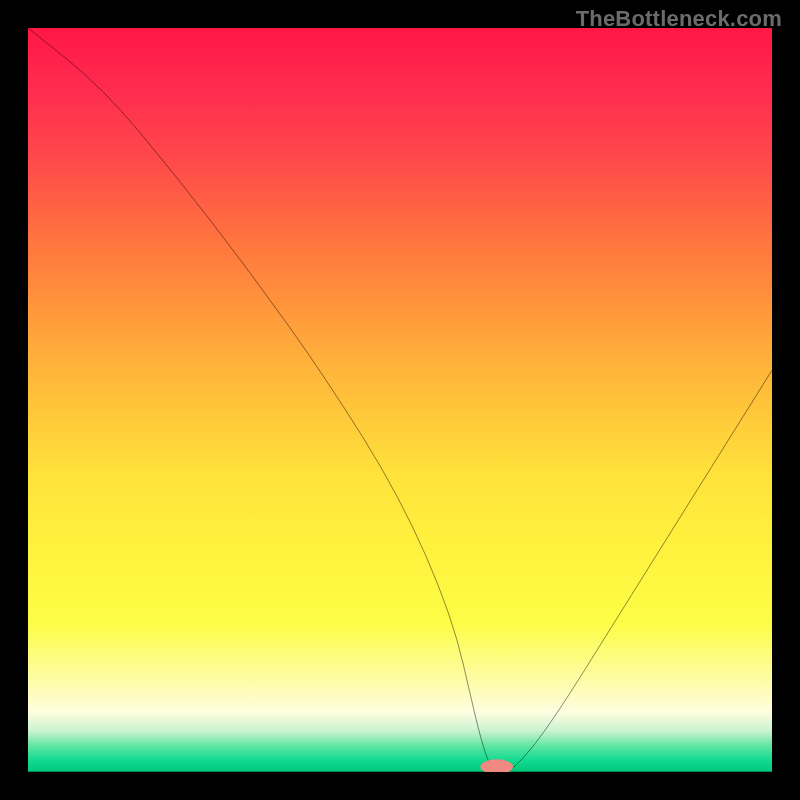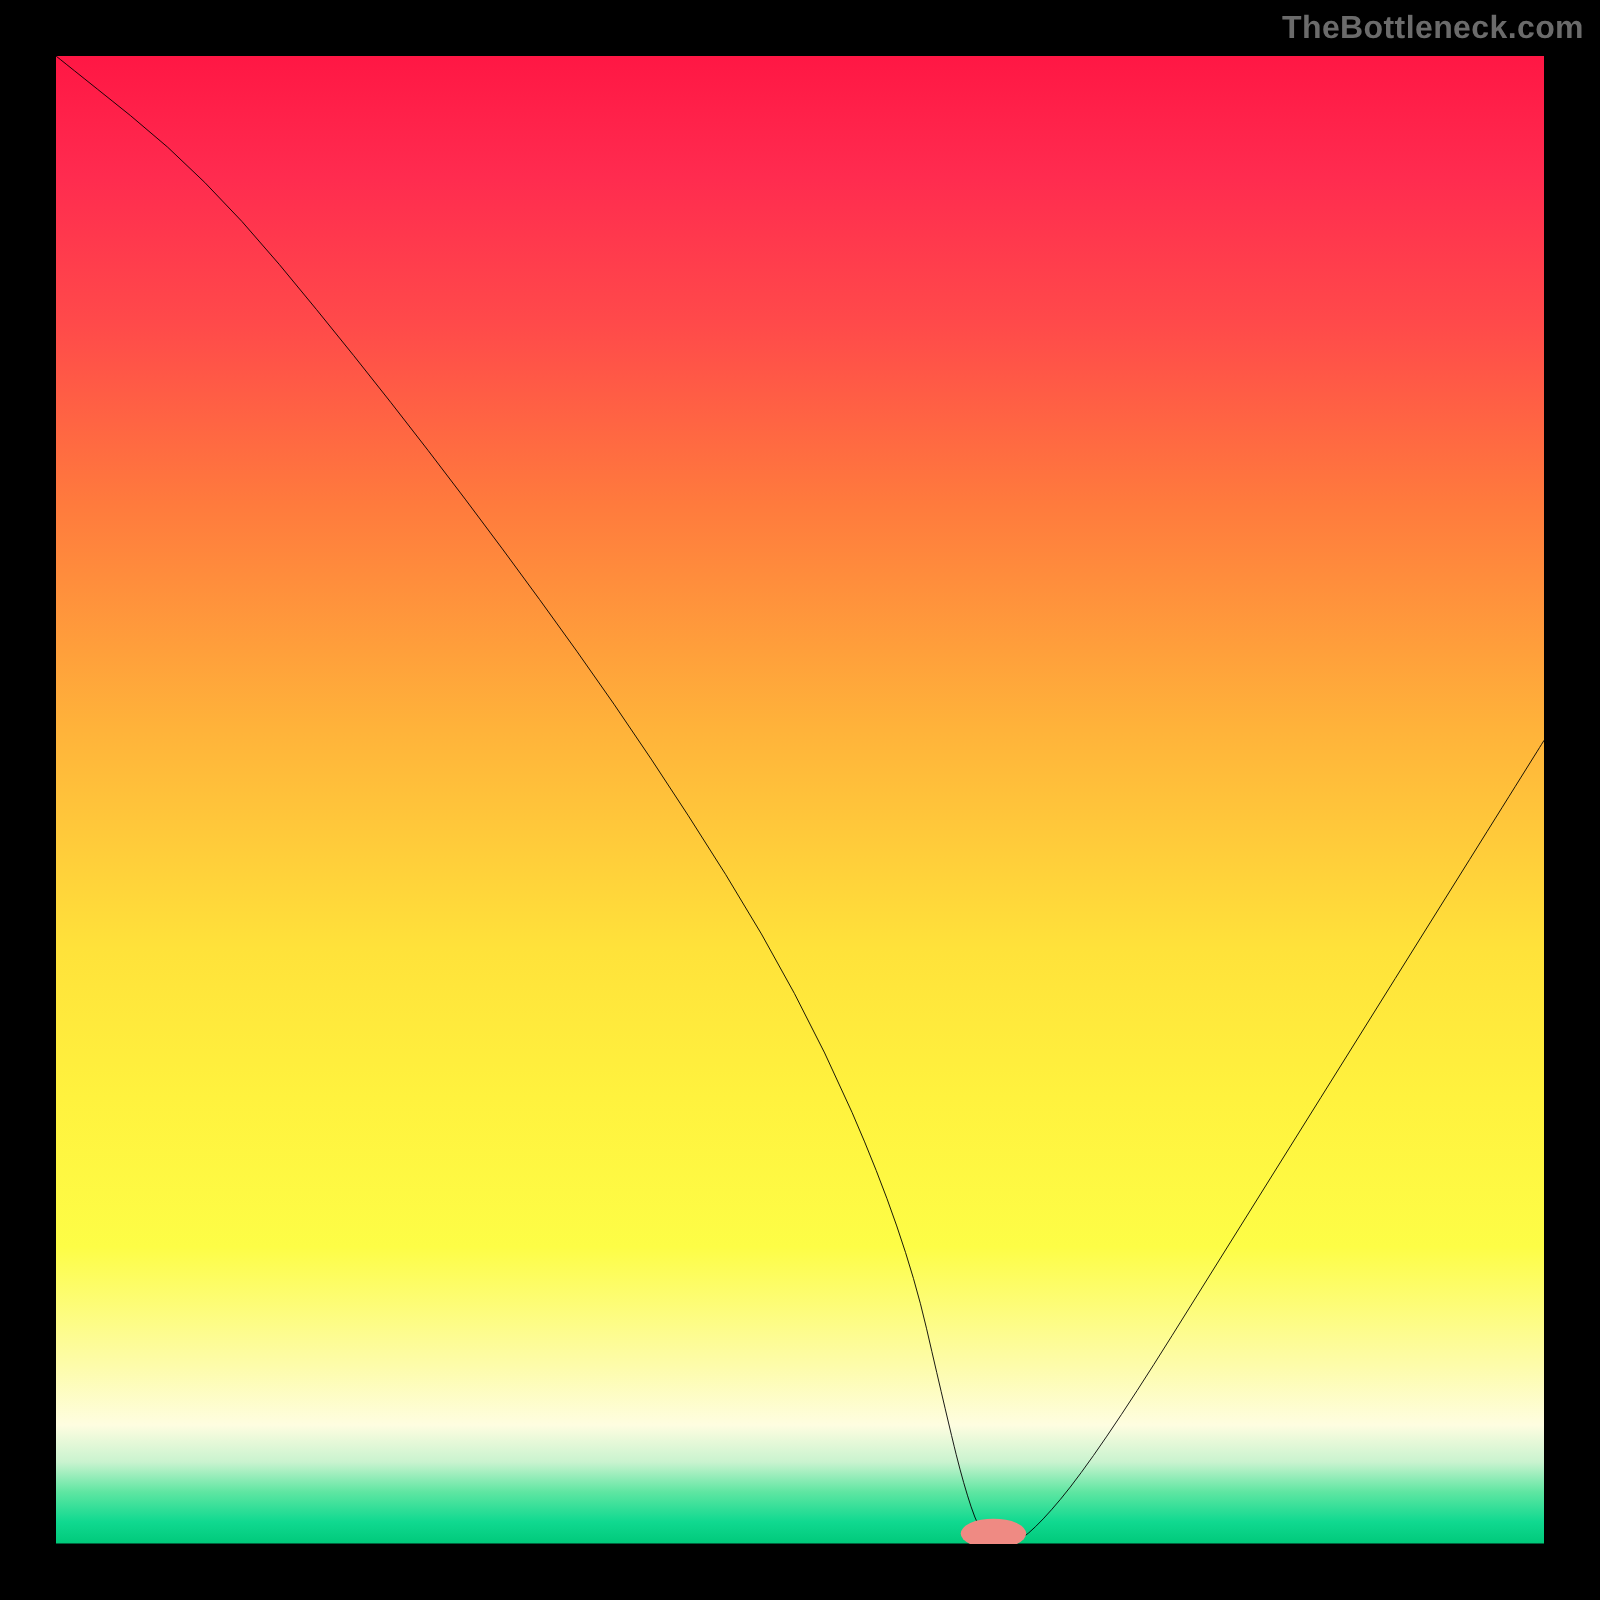--- a/index.html
+++ b/index.html
@@ -25,23 +25,23 @@
     height: 744px;
   }
   .plot-area svg {
     display: block;
     width: 100%;
     height: 100%;
   }
   .watermark {
     position: absolute;
     top: 6px;
-    right: 8px;
+    right: 18px;
     color: #6b6b6b;
-    font-size: 16px;
+    font-size: 22px;
     font-weight: 600;
     letter-spacing: 0.2px;
     user-select: none;
   }
 </style>
 </head>
 <body>
 
 <div class="stage">
 

